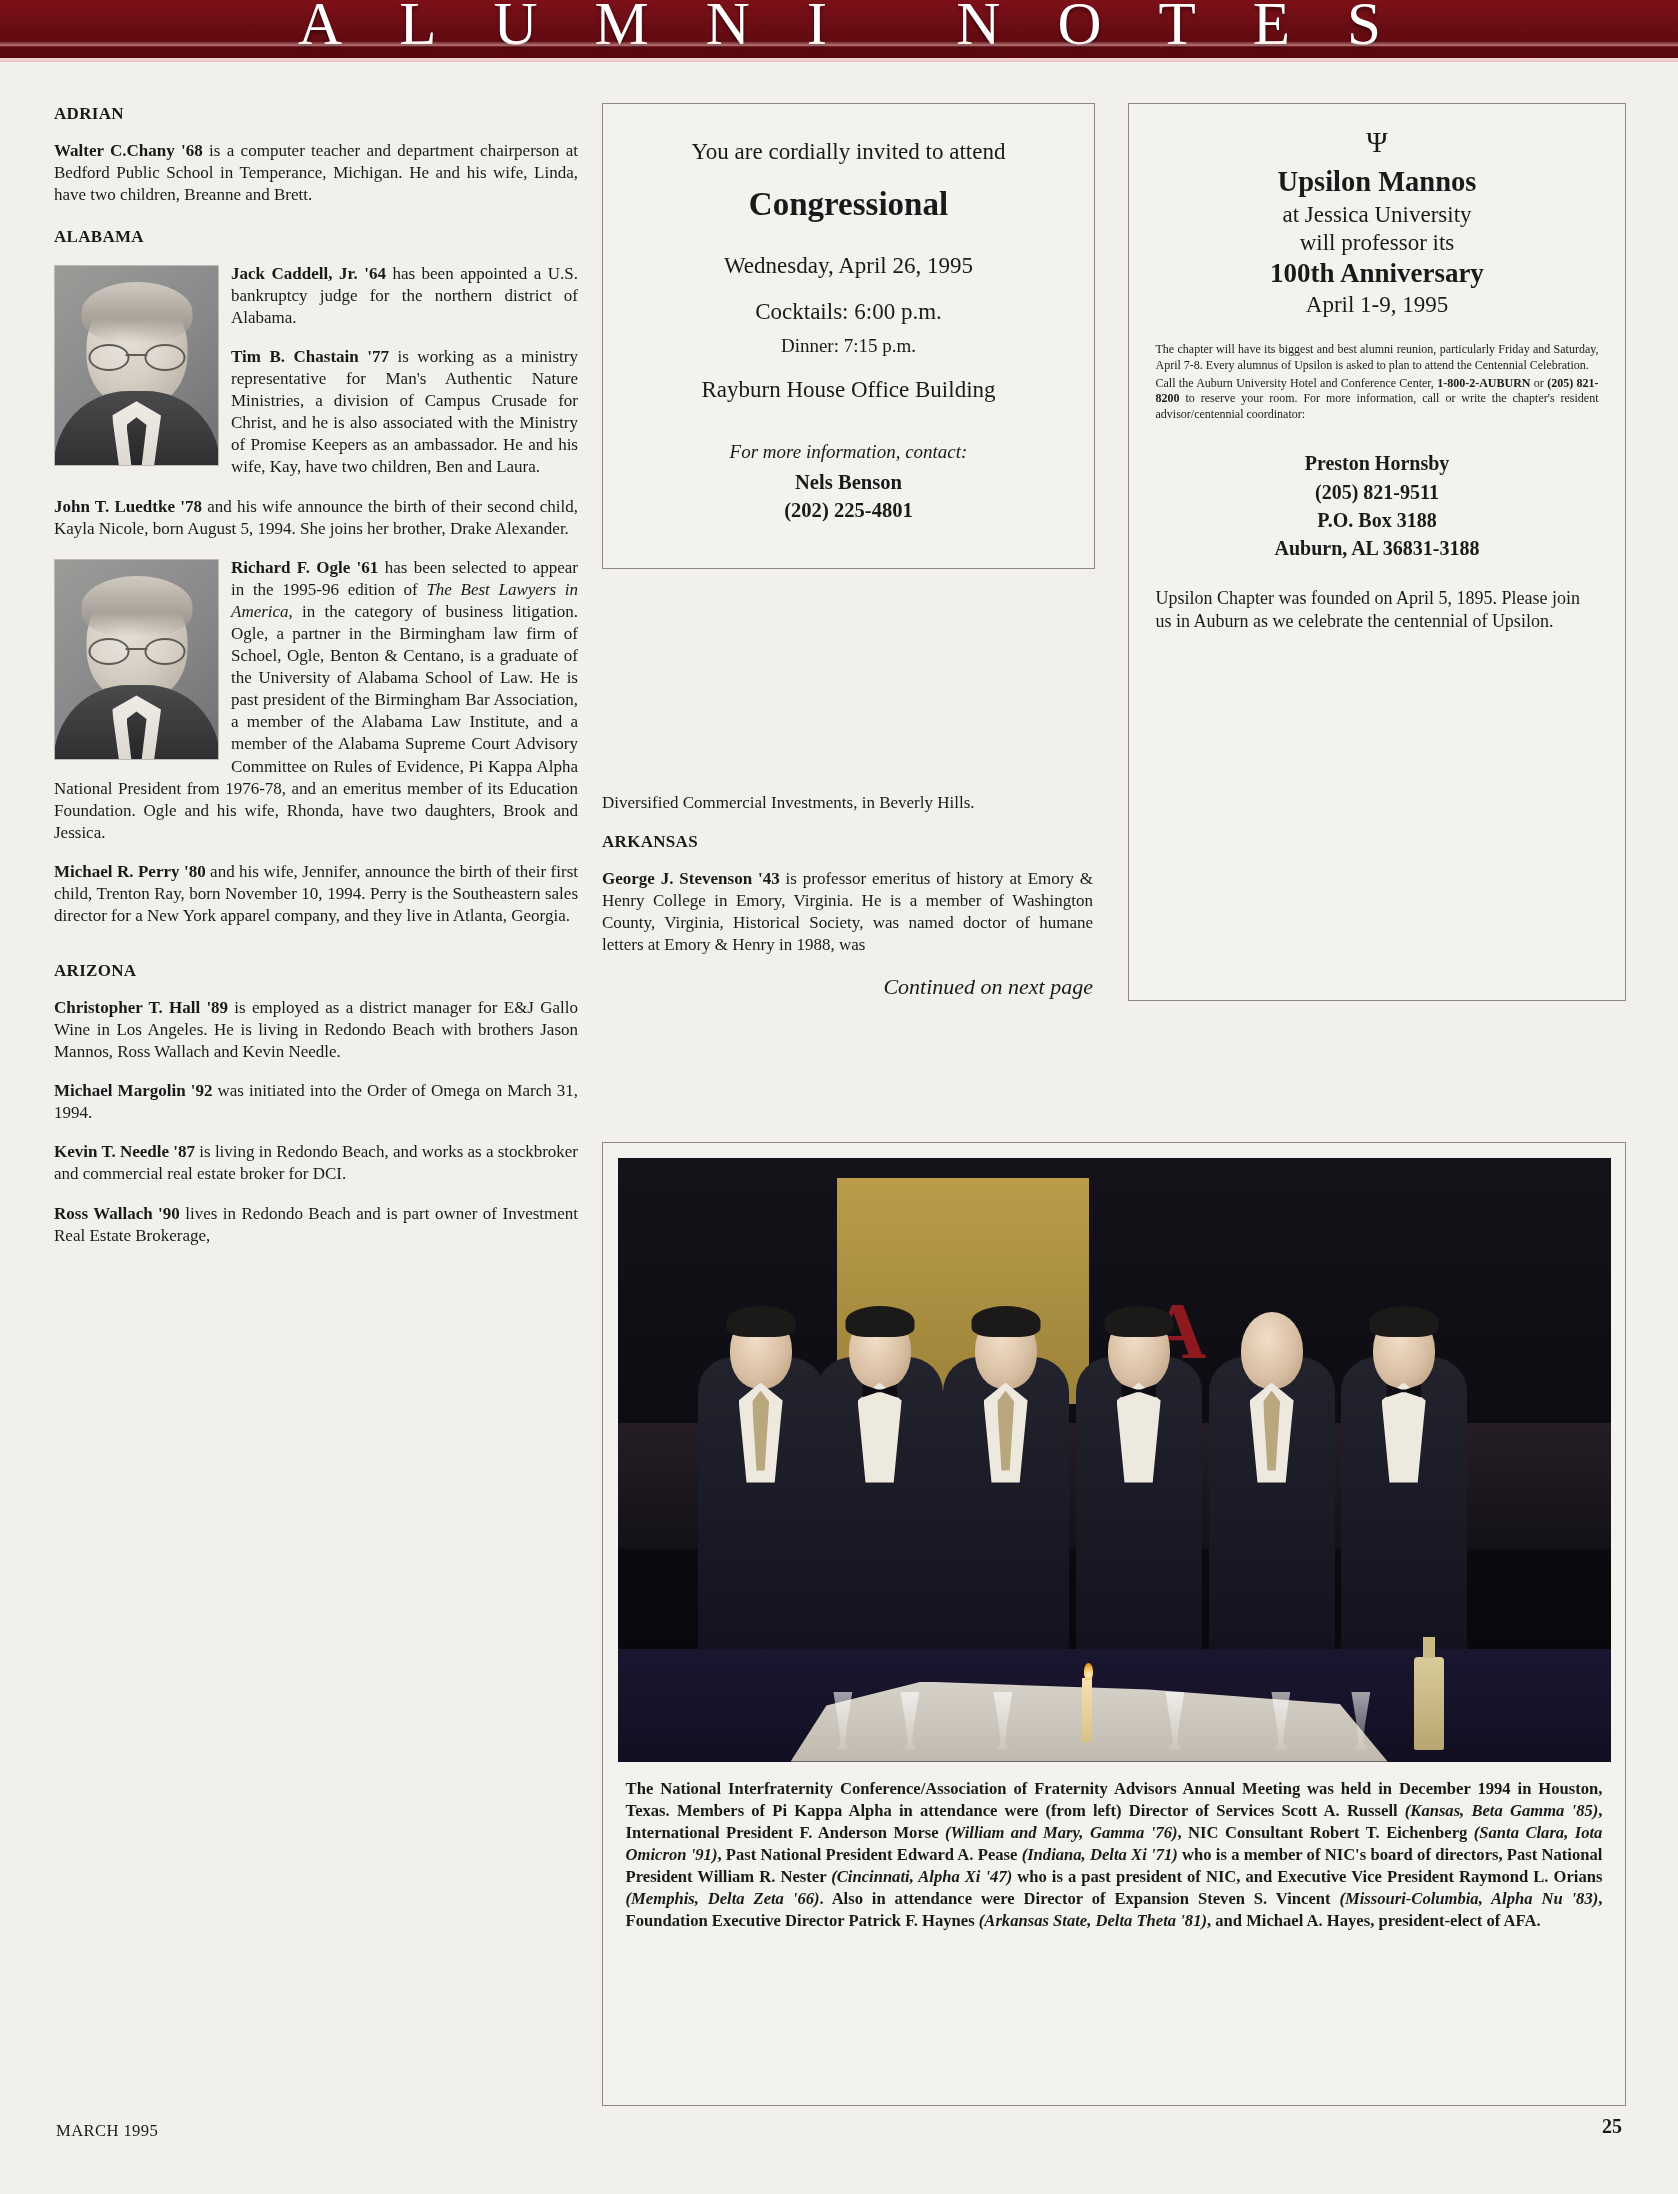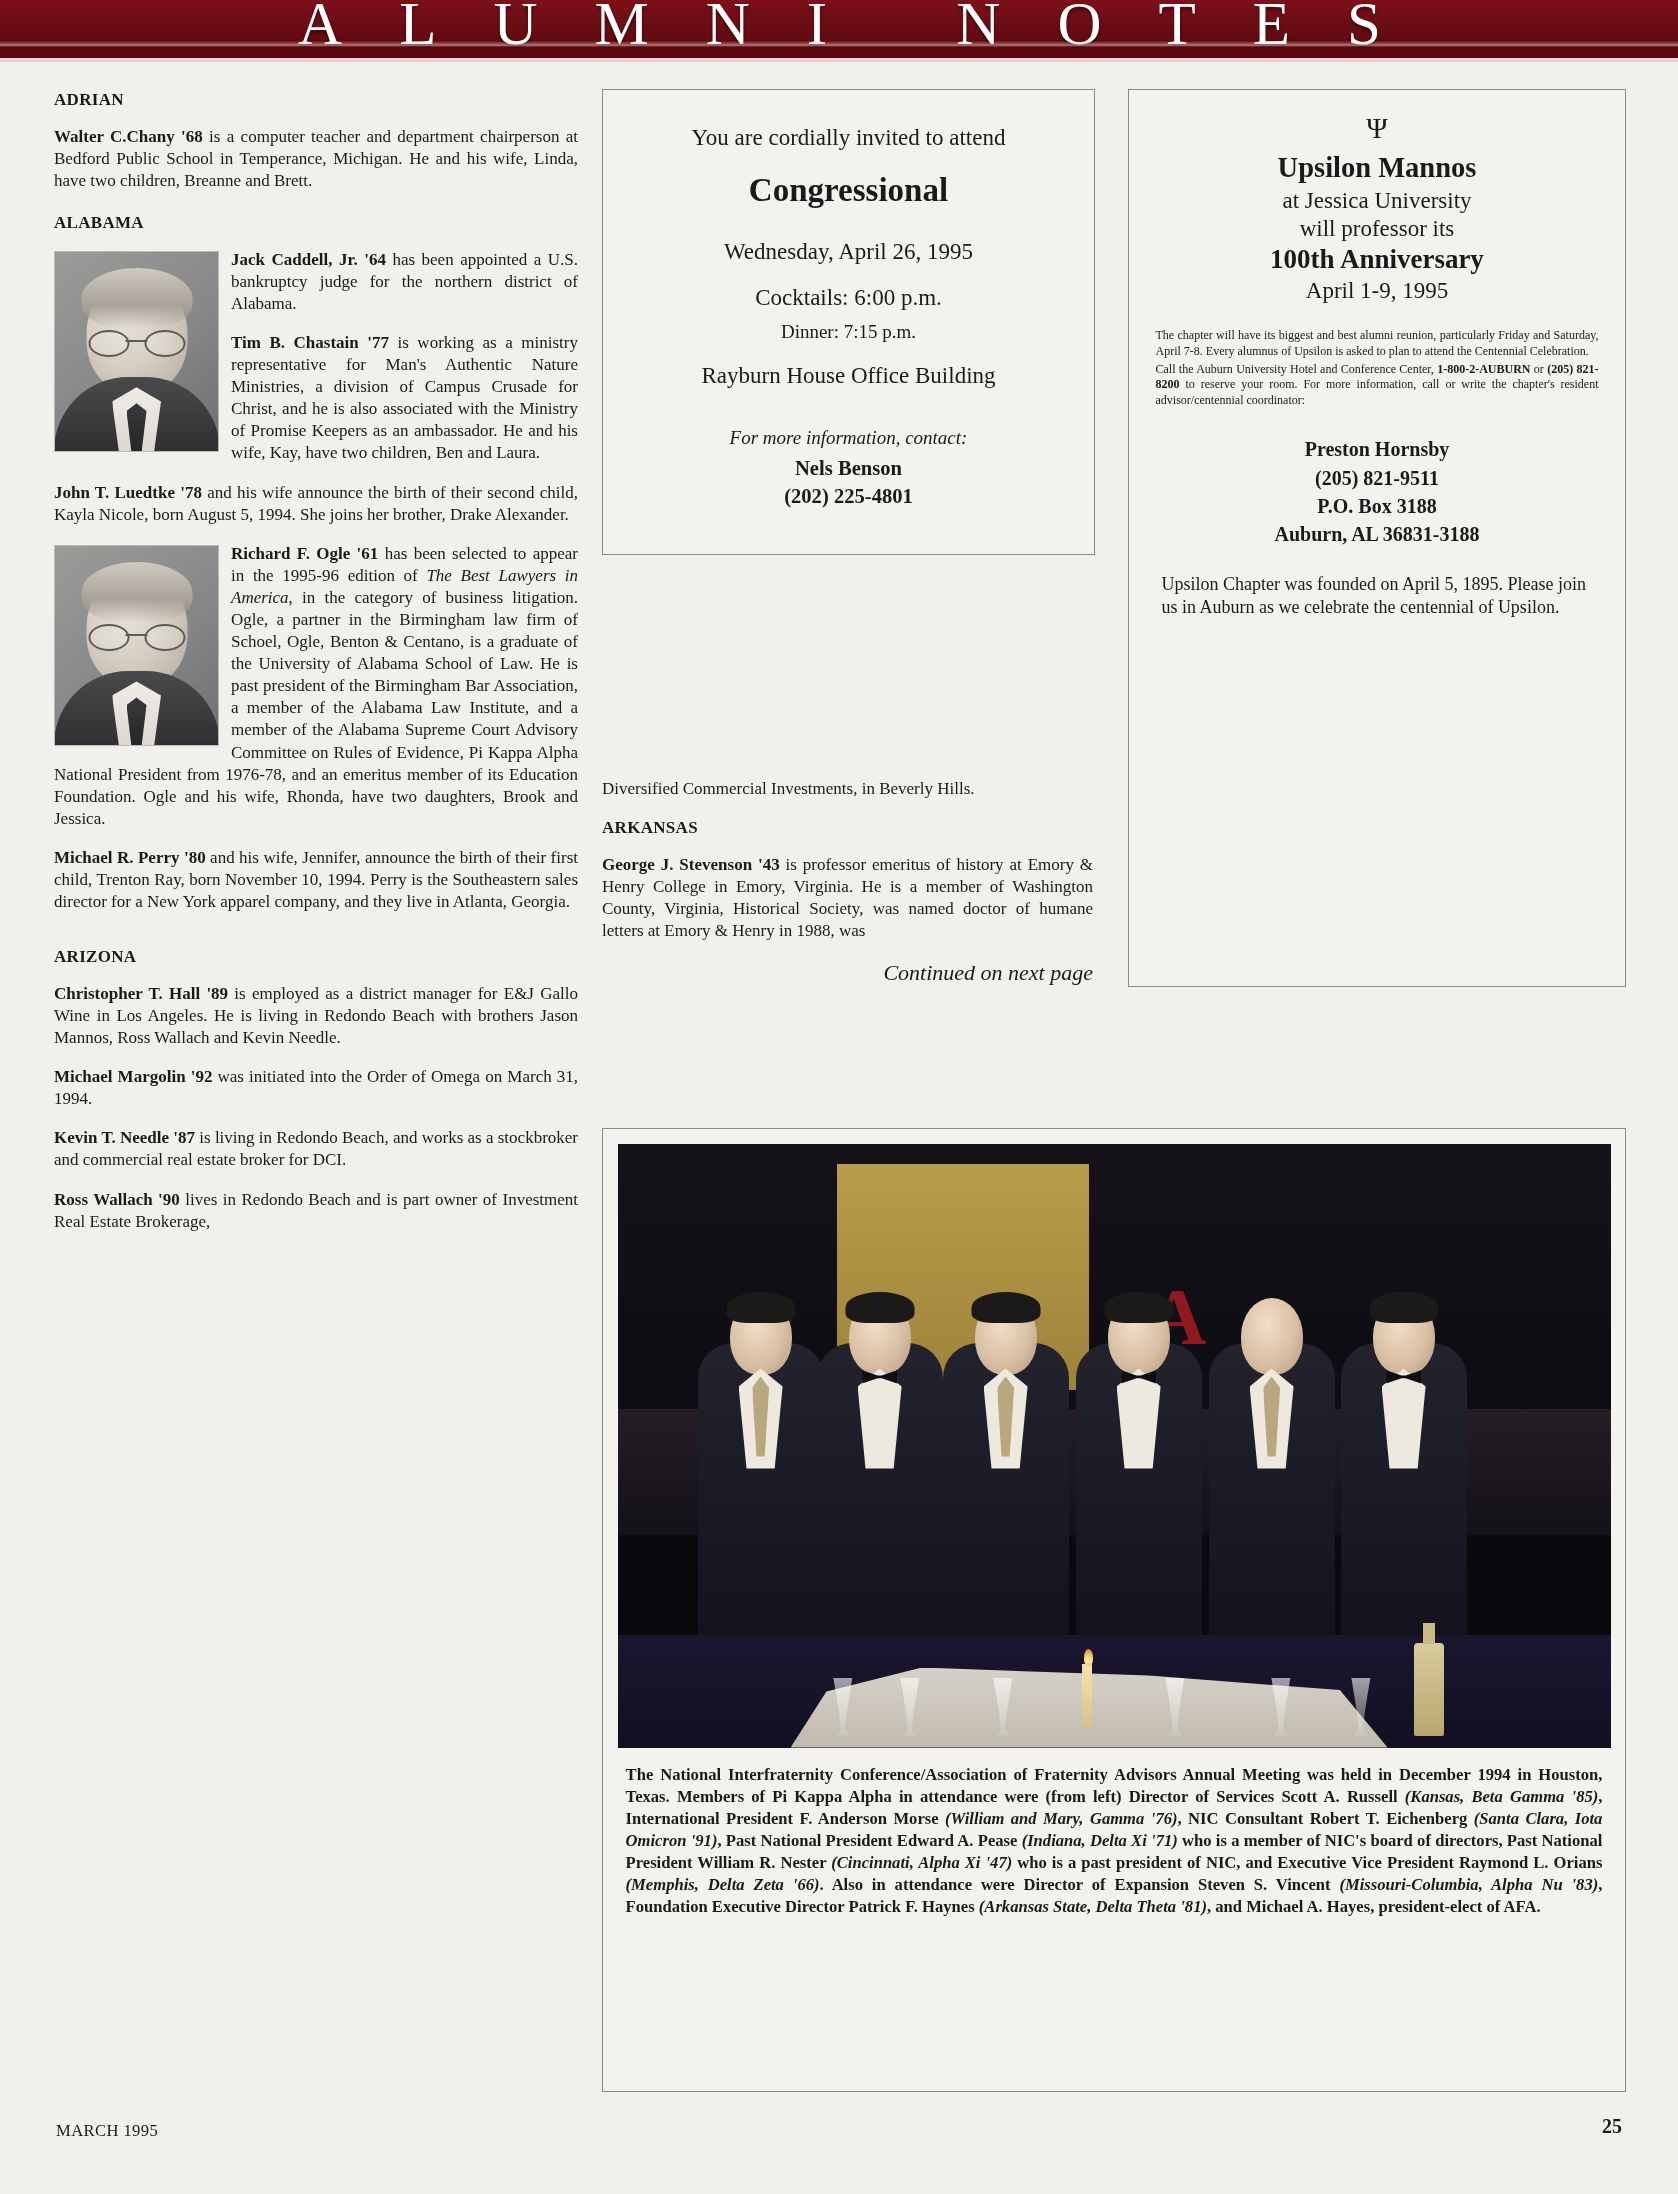--- a/index.html
+++ b/index.html
@@ -32,21 +32,21 @@
   .mh-shine {
     position:absolute; left:0; bottom:10.6px; width:1679px; height:6.6px;
     background:linear-gradient(180deg, rgba(255,255,255,0) 0%, rgba(255,210,210,.55) 70%, rgba(255,255,255,0) 100%);
   }
   .mh-underline {
     position:absolute; left:0; top:58px; width:1679px; height:4px;
     background:linear-gradient(180deg,#f7d8d8 0%, #e7c6c6 100%);
   }
 
   
-  .page { position:absolute; left:0; top:48px; width:1472px; height:2132px; }
+  .page { position:absolute; left:0; top:62px; width:1472px; height:2132px; }
 
   .col { position:absolute; font-size:17px; line-height:1.30; text-align:justify; }
   .col-left   { left:54px;  top:41px;  width:524px; }
   .col-mid    { left:602px; top:730px; width:491px; }
 
   .state-head {
     font-weight:700; letter-spacing:0.3px;
     font-size:17px; margin:0 0 14.6px 0; text-align:left;
   }
   .state-head.gap { margin-top:20px; }
@@ -128,21 +128,21 @@
   .box-upsilon { left:1128px; top:41px; width:496px; height:896px; }
   .ups-inner { padding:24px 26.5px 0 26.5px; }
   .ups-psi { text-align:center; font-size:29px; line-height:1; margin-bottom:9.3px; }
   .ups-name { text-align:center; font-size:28.5px; font-weight:700; margin-bottom:4px; }
   .ups-at   { text-align:center; font-size:23px; margin-bottom:1.3px; }
   .ups-will { text-align:center; font-size:23px; margin-bottom:2.7px; }
   .ups-anniv{ text-align:center; font-size:27px; font-weight:700; margin-bottom:2.7px; }
   .ups-dates{ text-align:center; font-size:23px; margin-bottom:24px; }
   .ups-body { font-size:12px; line-height:1.30; text-align:justify; margin:0 0 2.7px 0; }
   .ups-contact { text-align:center; font-weight:700; font-size:20px; line-height:1.42; margin:26.5px 0 24px 0; }
-  .ups-close { font-size:18px; line-height:1.30; text-align:left; margin:6px; }
+  .ups-close { font-size:18px; line-height:1.30; text-align:left; margin:0; }
 
   .continued { text-align:right; font-style:italic; font-size:22px; margin-top:10.6px; }
 
   
   .box-photo { left:602px; top:1080px; width:1022px; height:962px; }
   .photo-frame { margin:14.6px 14.6px 0 14.6px; width:993px; height:604px; position:relative; overflow:hidden;
                  background:#0a0a10; }
   .ph-bg { position:absolute; inset:0; background:linear-gradient(180deg,#15121a 0%, #0b0a10 60%, #070608 100%); }
   .ph-screen { position:absolute; left:219px; top:20px; width:252px; height:226px;
                background:linear-gradient(180deg,#c8a94f 0%, #a98c3c 100%); opacity:.92; }

